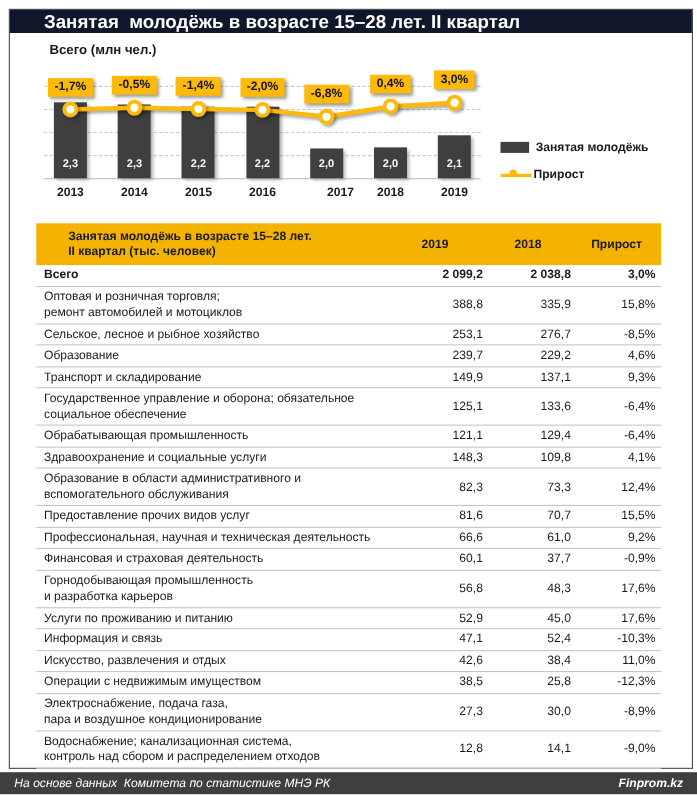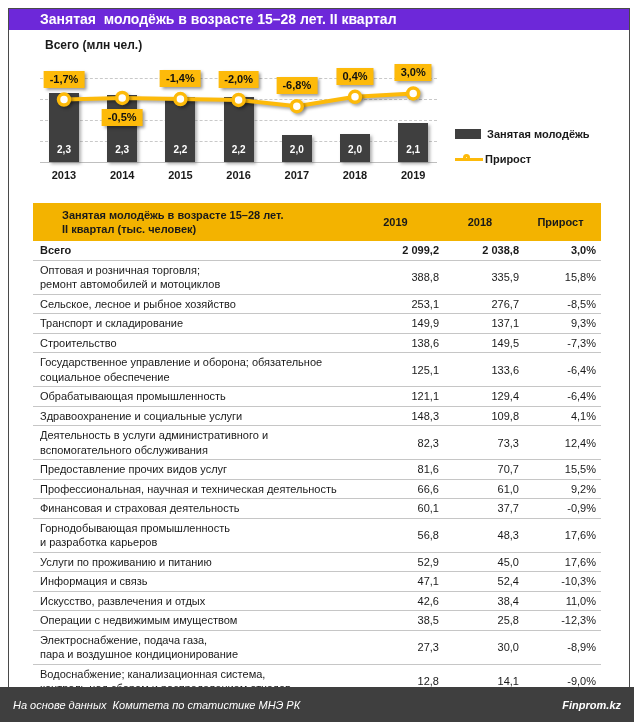--- a/index.html
+++ b/index.html
@@ -5,22 +5,22 @@
   * { margin:0; padding:0; box-sizing:border-box; }
   html,body { background:#fff; }
   body { font-family:"Liberation Sans","DejaVu Sans",sans-serif; color:#1a1a1a; }
   .page { position:relative; width:634px; height:723px; background:#ffffff; overflow:hidden; }
 
   
   .frame { position:absolute; left:8px; top:8px; width:622px; height:691px;
            border:1px solid #4a4a4a; background:#fff; }
 
   
-  .titlebar { position:absolute; left:0; top:0; right:0; height:21px; background:#6d28d9;
-              color:#fff; font-size:14px; font-weight:bold; line-height:21px;
+  .titlebar { position:absolute; left:0; top:0; right:0; height:21px; background:#0f172a;
+              color:#fff; font-size:17px; font-weight:bold; line-height:21px;
               padding-left:31px; white-space:pre; }
 
   
   .chart-subtitle { position:absolute; left:45px; top:38px; font-size:12px; font-weight:bold;text-align:right; }
   #chart-layer { position:absolute; left:0; top:0; width:634px; height:723px; pointer-events:none; }
   .gridline { position:absolute; border-top:1px dashed #c9c9c9; height:0; }
   .axisline { position:absolute; border-top:1px solid #bfbfbf; height:0; }
   .bar { position:absolute; background:#3f3f3f; box-shadow:2px 2px 3px rgba(110,110,110,.55); }
   .bar-value { position:absolute; color:#fff; font-size:10px; font-weight:bold; text-align:center; }
   .year-label { position:absolute; font-size:11px; font-weight:bold; color:#1a1a1a; text-align:center; }
@@ -46,21 +46,21 @@
   .t-head .t-name { padding-left:7px; line-height:14px; white-space:pre-line;margin-left:22px; }
   .t-head .t-col  { text-align:center; }
   .t-row { display:grid; grid-template-columns:318px 89px 80px 81px;
            border-bottom:1px solid #c6c6c6; align-items:center; padding:2px 0; }
   .t-row .c-name { padding-left:7px; line-height:14.5px; white-space:pre-line; }
   .t-row .c-num  { text-align:right; padding-right:1px; }
   .t-row .c-pct  { text-align:right; padding-right:5px; }
   .t-row.total { font-weight:bold; }
 
   
-  .footer { position:absolute; left:0; right:0; bottom:1px; height:35px; background:#3f3f3f;
+  .footer { position:absolute; left:0; right:0; bottom:1px; height:20px; background:#3f3f3f;
             color:#fff; display:flex; align-items:center; justify-content:space-between;
             padding:0 13px; }
   .footer .src { font-style:italic; font-size:11px; white-space:pre; }
   .footer .brand { font-style:italic; font-weight:bold; font-size:11px; }
 </style>
 </head>
 <body>
 
 <div class="page">
 
@@ -83,29 +83,29 @@
       <div class="bar-value" style="left: 107.2px; top: 144px; width: 30px;">2,3</div>
       <div class="year-label" style="left: 97.2px; top: 169px; width: 50px;">2014</div>
       <div class="bar" style="left: 165.4px; top: 97.03px; width: 30px; height: 64.97px;"></div>
       <div class="bar-value" style="left: 165.4px; top: 144px; width: 30px;">2,2</div>
       <div class="year-label" style="left: 155.4px; top: 169px; width: 50px;">2015</div>
       <div class="bar" style="left: 223.6px; top: 97.386px; width: 30px; height: 64.614px;"></div>
       <div class="bar-value" style="left: 223.6px; top: 144px; width: 30px;">2,2</div>
       <div class="year-label" style="left: 213.6px; top: 169px; width: 50px;">2016</div>
       <div class="bar" style="left: 281.8px; top: 135.122px; width: 30px; height: 26.878px;"></div>
       <div class="bar-value" style="left: 281.8px; top: 144px; width: 30px;">2,0</div>
-      <div class="year-label" style="left: 271.8px; top: 169px; width: 50px;">2017</div>
+      <div class="year-label" style="left: 271.8px; top: 169px; width: 50px; text-align: right;">2017</div>
       <div class="bar" style="left: 340px; top: 133.698px; width: 30px; height: 28.302px;"></div>
       <div class="bar-value" style="left: 340px; top: 144px; width: 30px;">2,0</div>
       <div class="year-label" style="left: 330px; top: 169px; width: 50px;">2018</div>
       <div class="bar" style="left: 398.2px; top: 123.018px; width: 30px; height: 38.982px;"></div>
       <div class="bar-value" style="left: 398.2px; top: 144px; width: 30px;">2,1</div>
       <div class="year-label" style="left: 388.2px; top: 169px; width: 50px;">2019</div>
       <div class="pct-box" style="left: 64px; top: 70.51px;">-1,7%</div>
-      <div class="pct-box" style="left: 122.2px; top: 68.95px; margin-top: 40px;">-0,5%</div>
+      <div class="pct-box" style="left: 122.2px; top: 68.95px;">-0,5%</div>
       <div class="pct-box" style="left: 180.4px; top: 70.12px;">-1,4%</div>
       <div class="pct-box" style="left: 238.6px; top: 70.9px;">-2,0%</div>
       <div class="pct-box" style="left: 296.8px; top: 77.14px;">-6,8%</div>
       <div class="pct-box" style="left: 355px; top: 67.78px;">0,4%</div>
       <div class="pct-box" style="left: 413.2px; top: 64.4px;">3,0%</div>
       <svg id="line-svg" width="634" height="723">
         <polyline points="64,99.50999999999999 122.2,97.95 180.4,99.11999999999999 238.60000000000002,99.89999999999999 296.8,106.14 355,96.78 413.20000000000005,93.39999999999999" fill="none" stroke="#FDBA0A" stroke-width="4" class="growth-line"></polyline>
         <circle cx="64" cy="99.50999999999999" r="5.5" fill="#fff" stroke="#FDBA0A" stroke-width="3.5" class="growth-line"></circle>
         <circle cx="122.2" cy="97.95" r="5.5" fill="#fff" stroke="#FDBA0A" stroke-width="3.5" class="growth-line"></circle>
         <circle cx="180.4" cy="99.11999999999999" r="5.5" fill="#fff" stroke="#FDBA0A" stroke-width="3.5" class="growth-line"></circle>
@@ -152,30 +152,30 @@
           <div class="c-num">335,9</div>
           <div class="c-pct">15,8%</div>
         </div>
         <div class="t-row">
           <div class="c-name">Сельское, лесное и рыбное хозяйство</div>
           <div class="c-num">253,1</div>
           <div class="c-num">276,7</div>
           <div class="c-pct">-8,5%</div>
         </div>
         <div class="t-row">
+          <div class="c-name">Образование</div>
+          <div class="c-num">239,7</div>
+          <div class="c-num">229,2</div>
+          <div class="c-pct">4,6%</div>
+        </div>
+        <div class="t-row">
           <div class="c-name">Транспорт и складирование</div>
           <div class="c-num">149,9</div>
           <div class="c-num">137,1</div>
           <div class="c-pct">9,3%</div>
-        </div>
-        <div class="t-row">
-          <div class="c-name">Строительство</div>
-          <div class="c-num">138,6</div>
-          <div class="c-num">149,5</div>
-          <div class="c-pct">-7,3%</div>
         </div>
         <div class="t-row">
           <div class="c-name">Государственное управление и оборона; обязательное
 социальное обеспечение</div>
           <div class="c-num">125,1</div>
           <div class="c-num">133,6</div>
           <div class="c-pct">-6,4%</div>
         </div>
         <div class="t-row">
           <div class="c-name">Обрабатывающая промышленность</div>
@@ -183,21 +183,21 @@
           <div class="c-num">129,4</div>
           <div class="c-pct">-6,4%</div>
         </div>
         <div class="t-row">
           <div class="c-name">Здравоохранение и социальные услуги</div>
           <div class="c-num">148,3</div>
           <div class="c-num">109,8</div>
           <div class="c-pct">4,1%</div>
         </div>
         <div class="t-row">
-          <div class="c-name">Деятельность в услуги административного и
+          <div class="c-name">Образование в области административного и
 вспомогательного обслуживания</div>
           <div class="c-num">82,3</div>
           <div class="c-num">73,3</div>
           <div class="c-pct">12,4%</div>
         </div>
         <div class="t-row">
           <div class="c-name">Предоставление прочих видов услуг</div>
           <div class="c-num">81,6</div>
           <div class="c-num">70,7</div>
           <div class="c-pct">15,5%</div>

